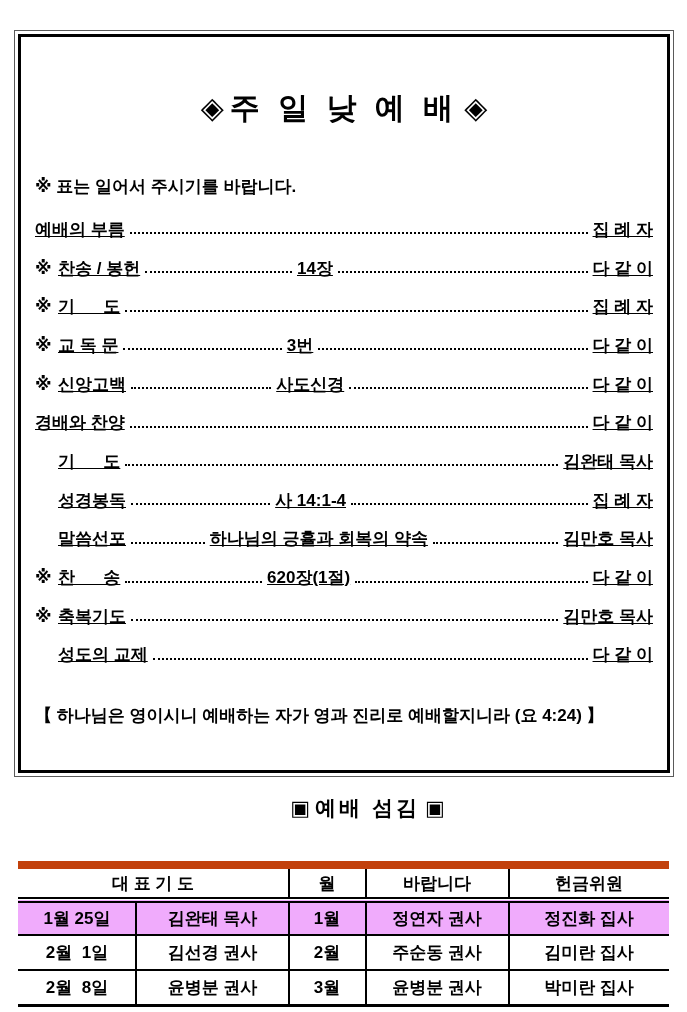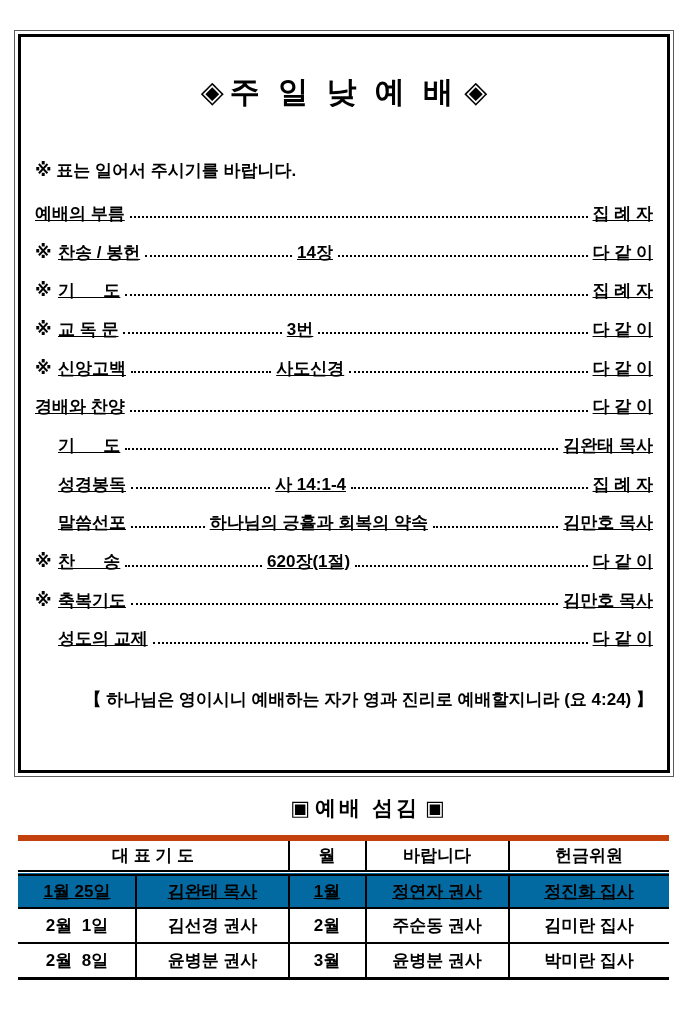--- a/index.html
+++ b/index.html
@@ -18,21 +18,21 @@
   .outer-box {
     position: absolute; left: 14px; top: 30px;
     width: 660px; height: 747px;
     border: 1px solid #5a5a5a;
     padding: 3px;
     background: #fff;
   }
   .inner-box {
     width: 100%; height: 100%;
     border: 3px solid #000;
-    padding: 0 14px;
+    padding: 16px 14px;
   }
 
   .main-title {
     text-align: center;
     margin-top: 36px;
     font-size: 30px;
     line-height: 38px;
     letter-spacing: 5px;
     white-space: pre;
   }
@@ -63,45 +63,45 @@
   .order-row .dots {
     flex: 1 1 0;
     border-bottom: 2.4px dotted #000;
     transform: translateY(4px);
     margin: 0 5px;
     height: 0;
   }
   .order-row .dots.second { flex: 1.7 1 0; }
 
   .verse {
-    text-align: right;
+    text-align: left;
     margin-top: 30px;
     font-size: 17px; line-height: 24px;
     white-space: pre;
   }
 
   
   .serving-section {
     position: absolute; left: 0; top: 793px; width: 687px;
   }
   .serving-title {
     text-align: center;
     font-size: 21px; line-height: 30px;
     letter-spacing: 3px;
     white-space: pre;
     padding-left: 48px;
   }
   .serving-title .sq { letter-spacing: 0; padding: 0 5px; }
 
   table.serving-table {
-    margin: 12px auto 0 auto;
+    margin: 38px auto 0 auto;
     border-collapse: collapse;
     table-layout: fixed;
     width: 650px;
-    border-top: 6px solid #c2410c;
+    border-top: 8px solid #c2410c;
     border-bottom: 3px solid #000;
   }
   .serving-table th, .serving-table td {
     height: 35px;
     padding: 0;
     text-align: center;
     vertical-align: middle;
     font-size: 17px;
     font-weight: 700;
     white-space: pre;
@@ -248,21 +248,21 @@
     </colgroup>
     <thead>
       <tr>
         <th colspan="2">대 표 기 도</th>
         <th>월</th>
         <th>바랍니다</th>
         <th>헌금위원</th>
       </tr>
     </thead>
     <tbody>
-      <tr class="serving-row" style="background: #0369a1; text-decoration: underline;">
+      <tr class="serving-row" style="background: #f0abfc;">
         <td>1월 25일</td>
         <td>김완태 목사</td>
         <td>1월</td>
         <td>정연자 권사</td>
         <td>정진화 집사</td>
       </tr>
       <tr class="serving-row">
         <td>2월  1일</td>
         <td>김선경 권사</td>
         <td>2월</td>

